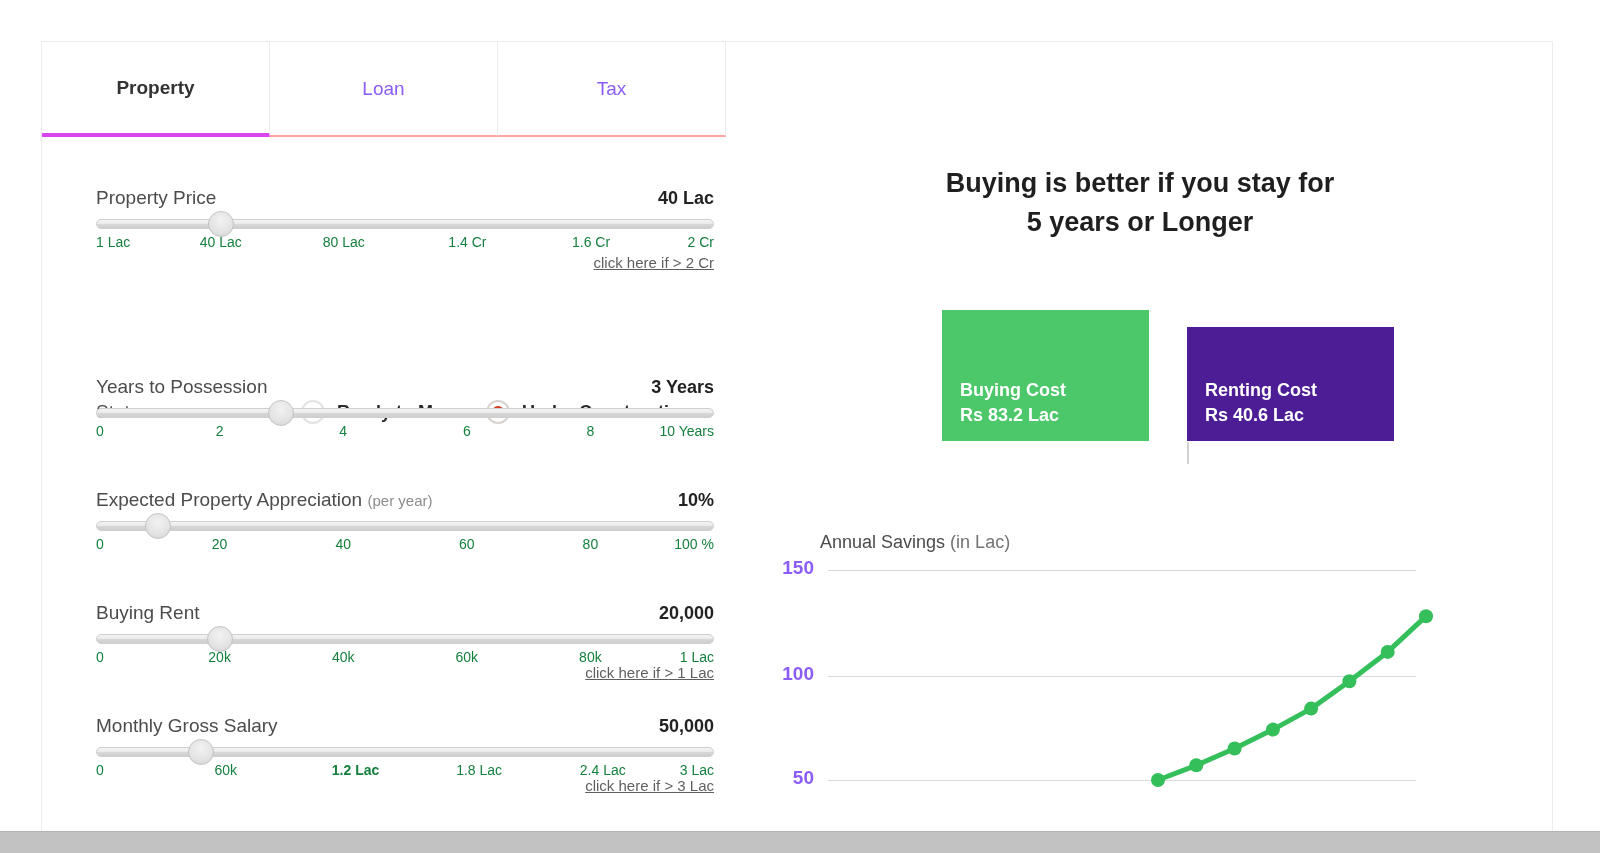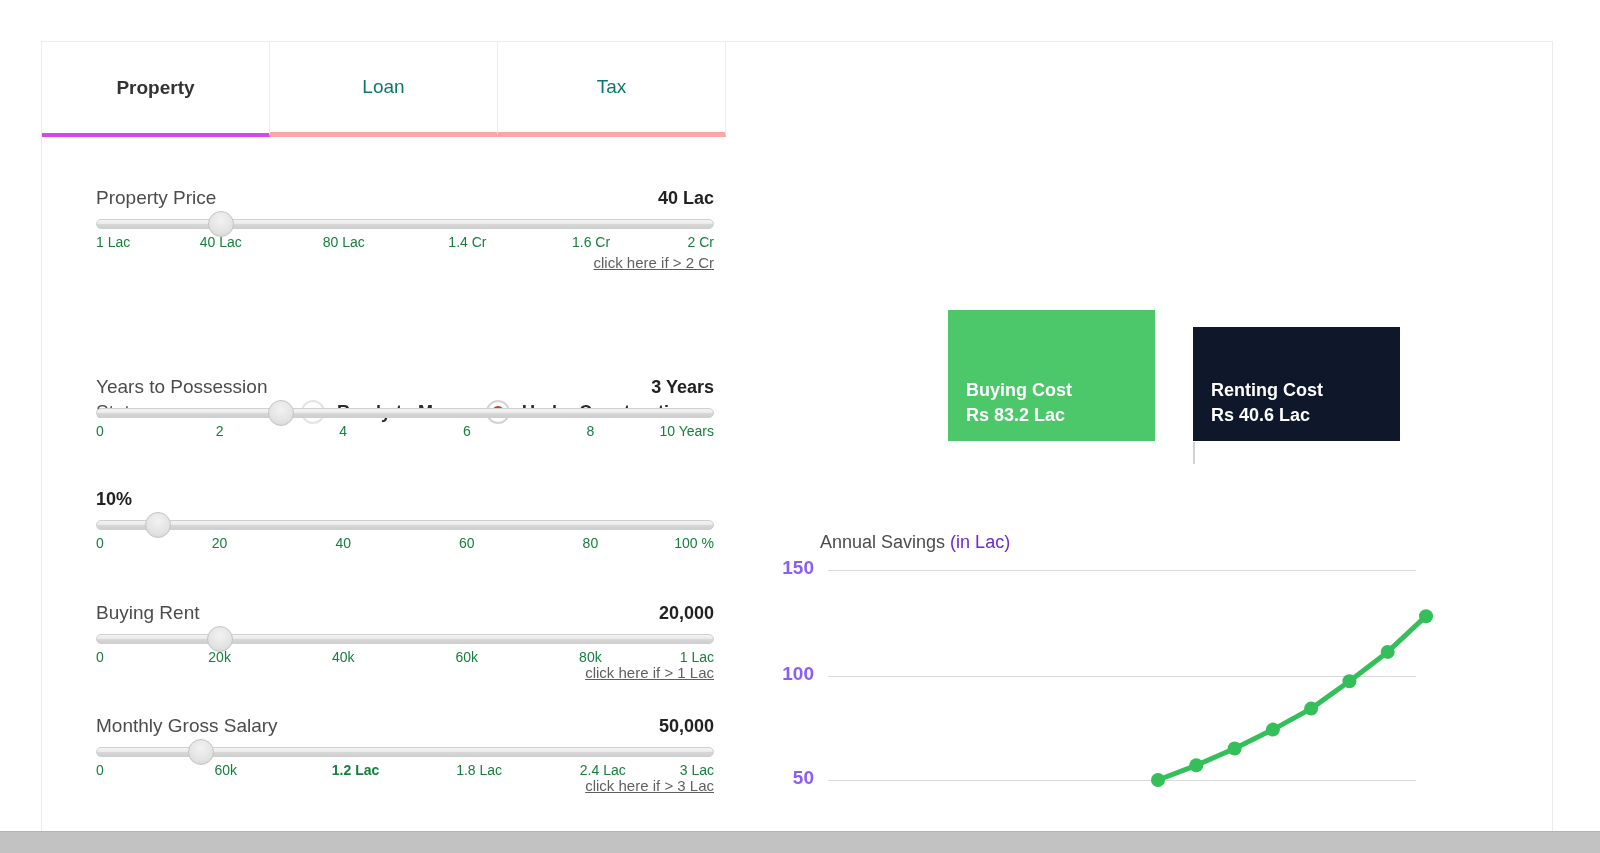--- a/index.html
+++ b/index.html
@@ -22,24 +22,24 @@
 
   
   #tabs {
     position: absolute; left: 0; top: 0;
     width: 684px; height: 95px;
     display: flex;
   }
   .tab {
     width: 228px; height: 95px;
     border-right: 1px solid #ececec;
-    border-bottom: 5px solid #fca5a5;
+    border-bottom: 2px solid #fca5a5;
     display: flex; align-items: center; justify-content: center;
     font-size: 19px;
-    color: #0f766e;
+    color: #8b5cf6;
     background: #fff;
     cursor: pointer;
     position: relative;
   }
   .tab.active {
     color: #333;
     font-weight: bold;
     border-bottom: 4px solid #d946ef;
     border-right: 1px solid #ececec;
   }
@@ -122,41 +122,41 @@
   }
 
   #verdict {
     position: absolute; left: 0; top: 122px;
     width: 828px;
     text-align: center;
     font-size: 27px; font-weight: bold; color: #1f1f1f;
     line-height: 1.45;
   }
 
-  #cost-bars { position: absolute; left: 8px; top: 0; width: 828px; height: 430px; }
+  #cost-bars { position: absolute; left: 2px; top: 0; width: 828px; height: 430px; }
   .cost-bar {
     position: absolute;
     padding: 0 18px;
     color: #ffffff;
     display: flex; flex-direction: column; justify-content: flex-end;
     padding-bottom: 14px;
   }
   .cost-bar .cb-title { font-size: 18px; font-weight: bold; line-height: 1.35; }
   .cost-bar .cb-value { font-size: 18px; font-weight: bold; line-height: 1.35; }
   #bar-tick {
     position: absolute; width: 2px; height: 22px; background: #d2d2d2;
   }
 
   
   #chart-wrap { position: absolute; left: 0; top: 490px; width: 828px; height: 300px; }
   #chart-title {
     position: absolute; left: 94px; top: 0;
     font-size: 18px; color: #4c4c4c;
   }
-  #chart-title .sub { color: #6d28d9; }
+  #chart-title .sub { color: #737373; }
   #chart-area { position: absolute; left: 0; top: 30px; width: 828px; height: 270px; }
   .gridline { position: absolute; height: 1px; background: #d9d9d9; }
   .ylabel {
     position: absolute; font-size: 19px; color: #8b5cf6;
     text-align: right; width: 60px; font-weight: bold;
   }
 
   
   #hscroll {
     position: absolute; left: 0; top: 831px;
@@ -232,20 +232,21 @@
         <span class="tick tick-mid" style="left:20%;">2</span>
         <span class="tick tick-mid" style="left:40%;">4</span>
         <span class="tick tick-mid" style="left:60%;">6</span>
         <span class="tick tick-mid" style="left:80%;">8</span>
         <span class="tick tick-end">10 Years</span>
       </div>
     </div>
 
     <div class="field" style="top:352px;">
       <div class="field-head">
+        <span class="field-label"><span>Expected Property Appreciation</span> <span class="sub">(per year)</span></span>
         <span class="field-value">10%</span>
       </div>
       <div class="slider">
         <div class="slider-track"></div>
         <div class="slider-handle" style="left:10%;"></div>
       </div>
       <div class="ticks">
         <span class="tick tick-start">0</span>
         <span class="tick tick-mid" style="left:20%;">20</span>
         <span class="tick tick-mid" style="left:40%;">40</span>
@@ -292,27 +293,31 @@
         <span class="tick tick-mid" style="left:82%;">2.4 Lac</span>
         <span class="tick tick-end">3 Lac</span>
       </div>
       <span class="hint-link" style="top:62px;">click here if &gt; 3 Lac</span>
     </div>
 
   </div>
 
   <div id="right-panel">
 
+    <div id="verdict">
+      <div>Buying is better if you stay for</div>
+      <div>5 years or Longer</div>
+    </div>
 
     <div id="cost-bars">
       <div class="cost-bar" id="buying-bar" style="left:214px; top:268px; width:207px; height:131px; background:#4CC76A;">
         <span class="cb-title">Buying Cost</span>
         <span class="cb-value">Rs 83.2 Lac</span>
       </div>
-      <div class="cost-bar" id="renting-bar" style="left:459px; top:285px; width:207px; height:114px; background:#0f172a;">
+      <div class="cost-bar" id="renting-bar" style="left:459px; top:285px; width:207px; height:114px; background:#4c1d95;">
         <span class="cb-title">Renting Cost</span>
         <span class="cb-value">Rs 40.6 Lac</span>
       </div>
       <div id="bar-tick" style="left:459px; top:400px;"></div>
     </div>
 
     <div id="chart-wrap">
       <div id="chart-title">
         <span>Annual Savings</span>
         <span class="sub">(in Lac)</span>

